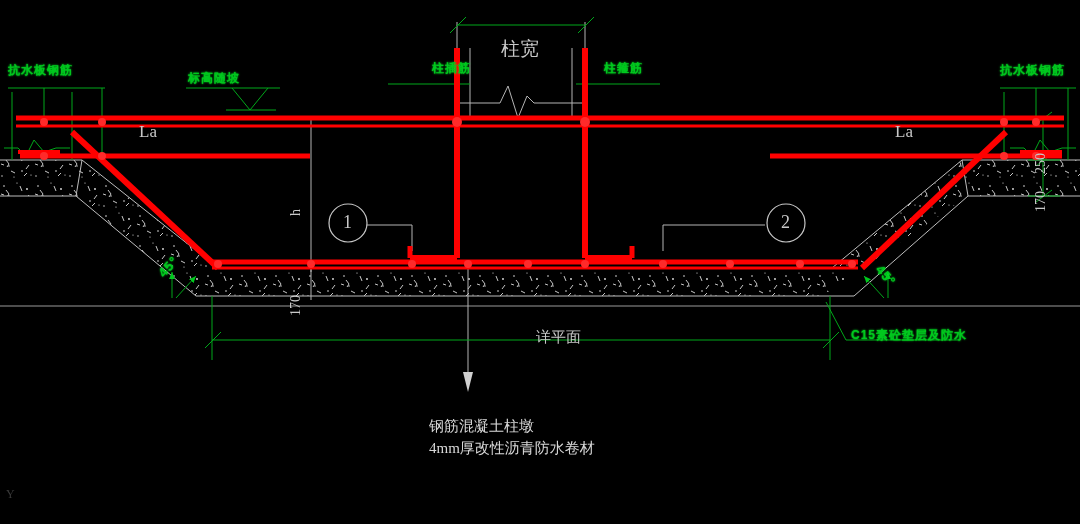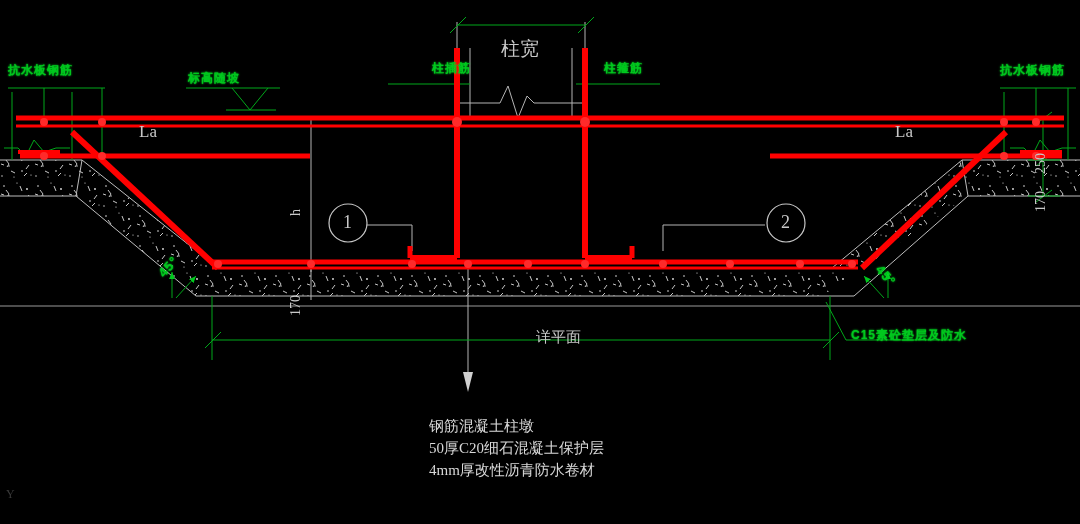--- a/index.html
+++ b/index.html
@@ -288,19 +288,18 @@
 
   <div class="white-txt dim-v" style="left:1049px; top:196px; font-size:14px;">170</div>
 
   <div class="white-txt" style="left:496px; top:328px; font-size:15px;margin-left:40px;">详平面</div>
 
   <div class="white-txt" style="left:343px; top:212px; font-size:18px;">1</div>
   <div class="white-txt" style="left:781px; top:212px; font-size:18px;">2</div>
 
   <div class="note-block">
     <div>钢筋混凝土柱墩</div>
-    <div>50厚C20细石混凝土保护层</div>
     <div>4mm厚改性沥青防水卷材</div>
   </div>
 
   <div class="axis-y">Y</div>
 
 </div>
 
 </body></html>

